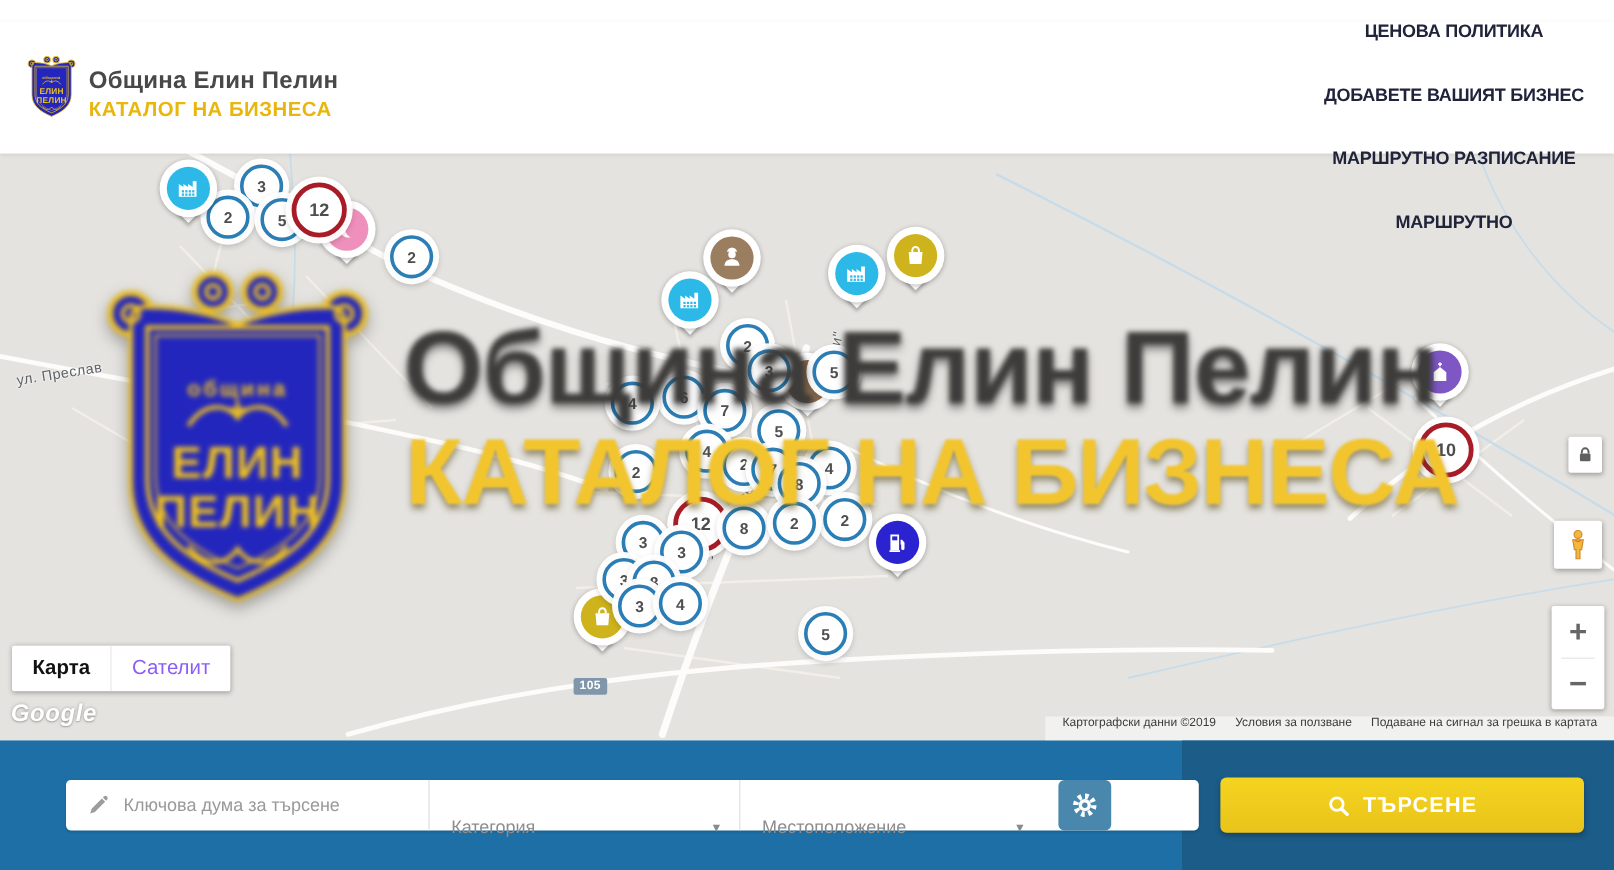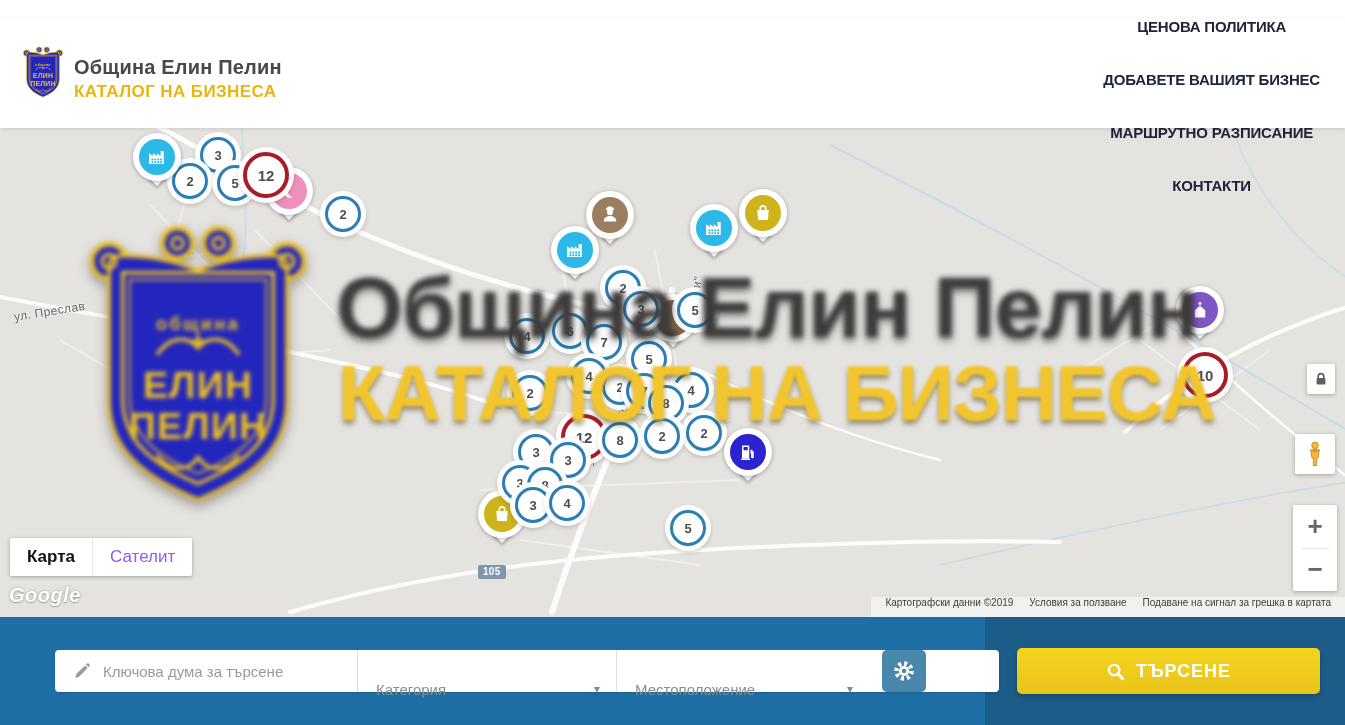--- a/index.html
+++ b/index.html
@@ -121,21 +121,21 @@
     </svg>
   </div>
   <div class="brand">
     <div class="brand-title">Община Елин Пелин</div>
     <div class="brand-sub">КАТАЛОГ НА БИЗНЕСА</div>
   </div>
   <div class="nav">
     <div class="nav-item">ЦЕНОВА ПОЛИТИКА</div>
     <div class="nav-item">ДОБАВЕТЕ ВАШИЯТ БИЗНЕС</div>
     <div class="nav-item">МАРШРУТНО РАЗПИСАНИЕ</div>
-    <div class="nav-item">КОНТАКТИ</div>
+    <div class="nav-item">МАРШРУТНО</div>
   </div>
 </div>
 
 <div class="map">
   <svg class="roads" width="1345" height="507">
     <g stroke="#f2efe9" stroke-width="2" fill="none">
       <path d="M150,95 L260,210"></path>
         <path d="M95,160 L230,140"></path>
         <path d="M190,70 L160,190"></path>
       <path d="M255,120 L360,230"></path>

